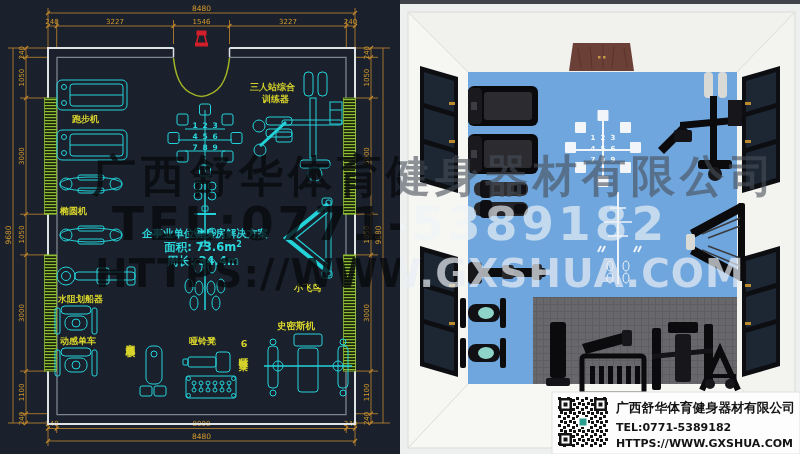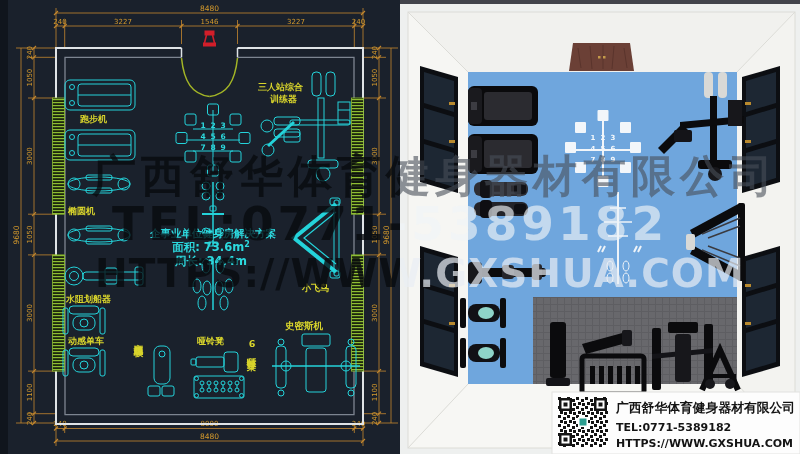--- a/index.html
+++ b/index.html
@@ -1,18 +1,18 @@
 <!DOCTYPE html>
 <html><head>
 <meta charset="utf-8">
 <style>
   html,body{margin:0;padding:0;background:#777;}
   #stage{position:relative;width:800px;height:454px;overflow:hidden;background:#10151d;
          font-family:"DejaVu Sans",sans-serif;}
-  #cad-panel{position:absolute;left:8px;top:0;width:400px;height:454px;background:#1a212c;}
+  #cad-panel{position:absolute;left:0;top:0;width:400px;height:454px;background:#1a212c;}
   #render-panel{position:absolute;left:400px;top:0;width:400px;height:454px;background:#eef0ef;}
   .vlabel{position:absolute;writing-mode:vertical-rl;text-orientation:upright;
           color:#d8d42c;font-weight:bold;font-size:9.5px;letter-spacing:1px;line-height:1;}
   .wm{position:absolute;left:0;top:0;width:800px;height:454px;pointer-events:none;z-index:30;}
   .wm div{position:absolute;white-space:nowrap;font-weight:bold;}
   .wm .l1{left:92px;top:147px;font-size:44px;letter-spacing:5px;}
   .wm .l2{left:112px;top:196px;font-size:47px;letter-spacing:4px;}
   .wm .l3{left:95px;top:251px;font-size:39px;letter-spacing:1px;}
   #wm-left{clip-path:inset(0 400px 0 0);}
   #wm-left div{color:rgba(8,10,14,0.78);}

